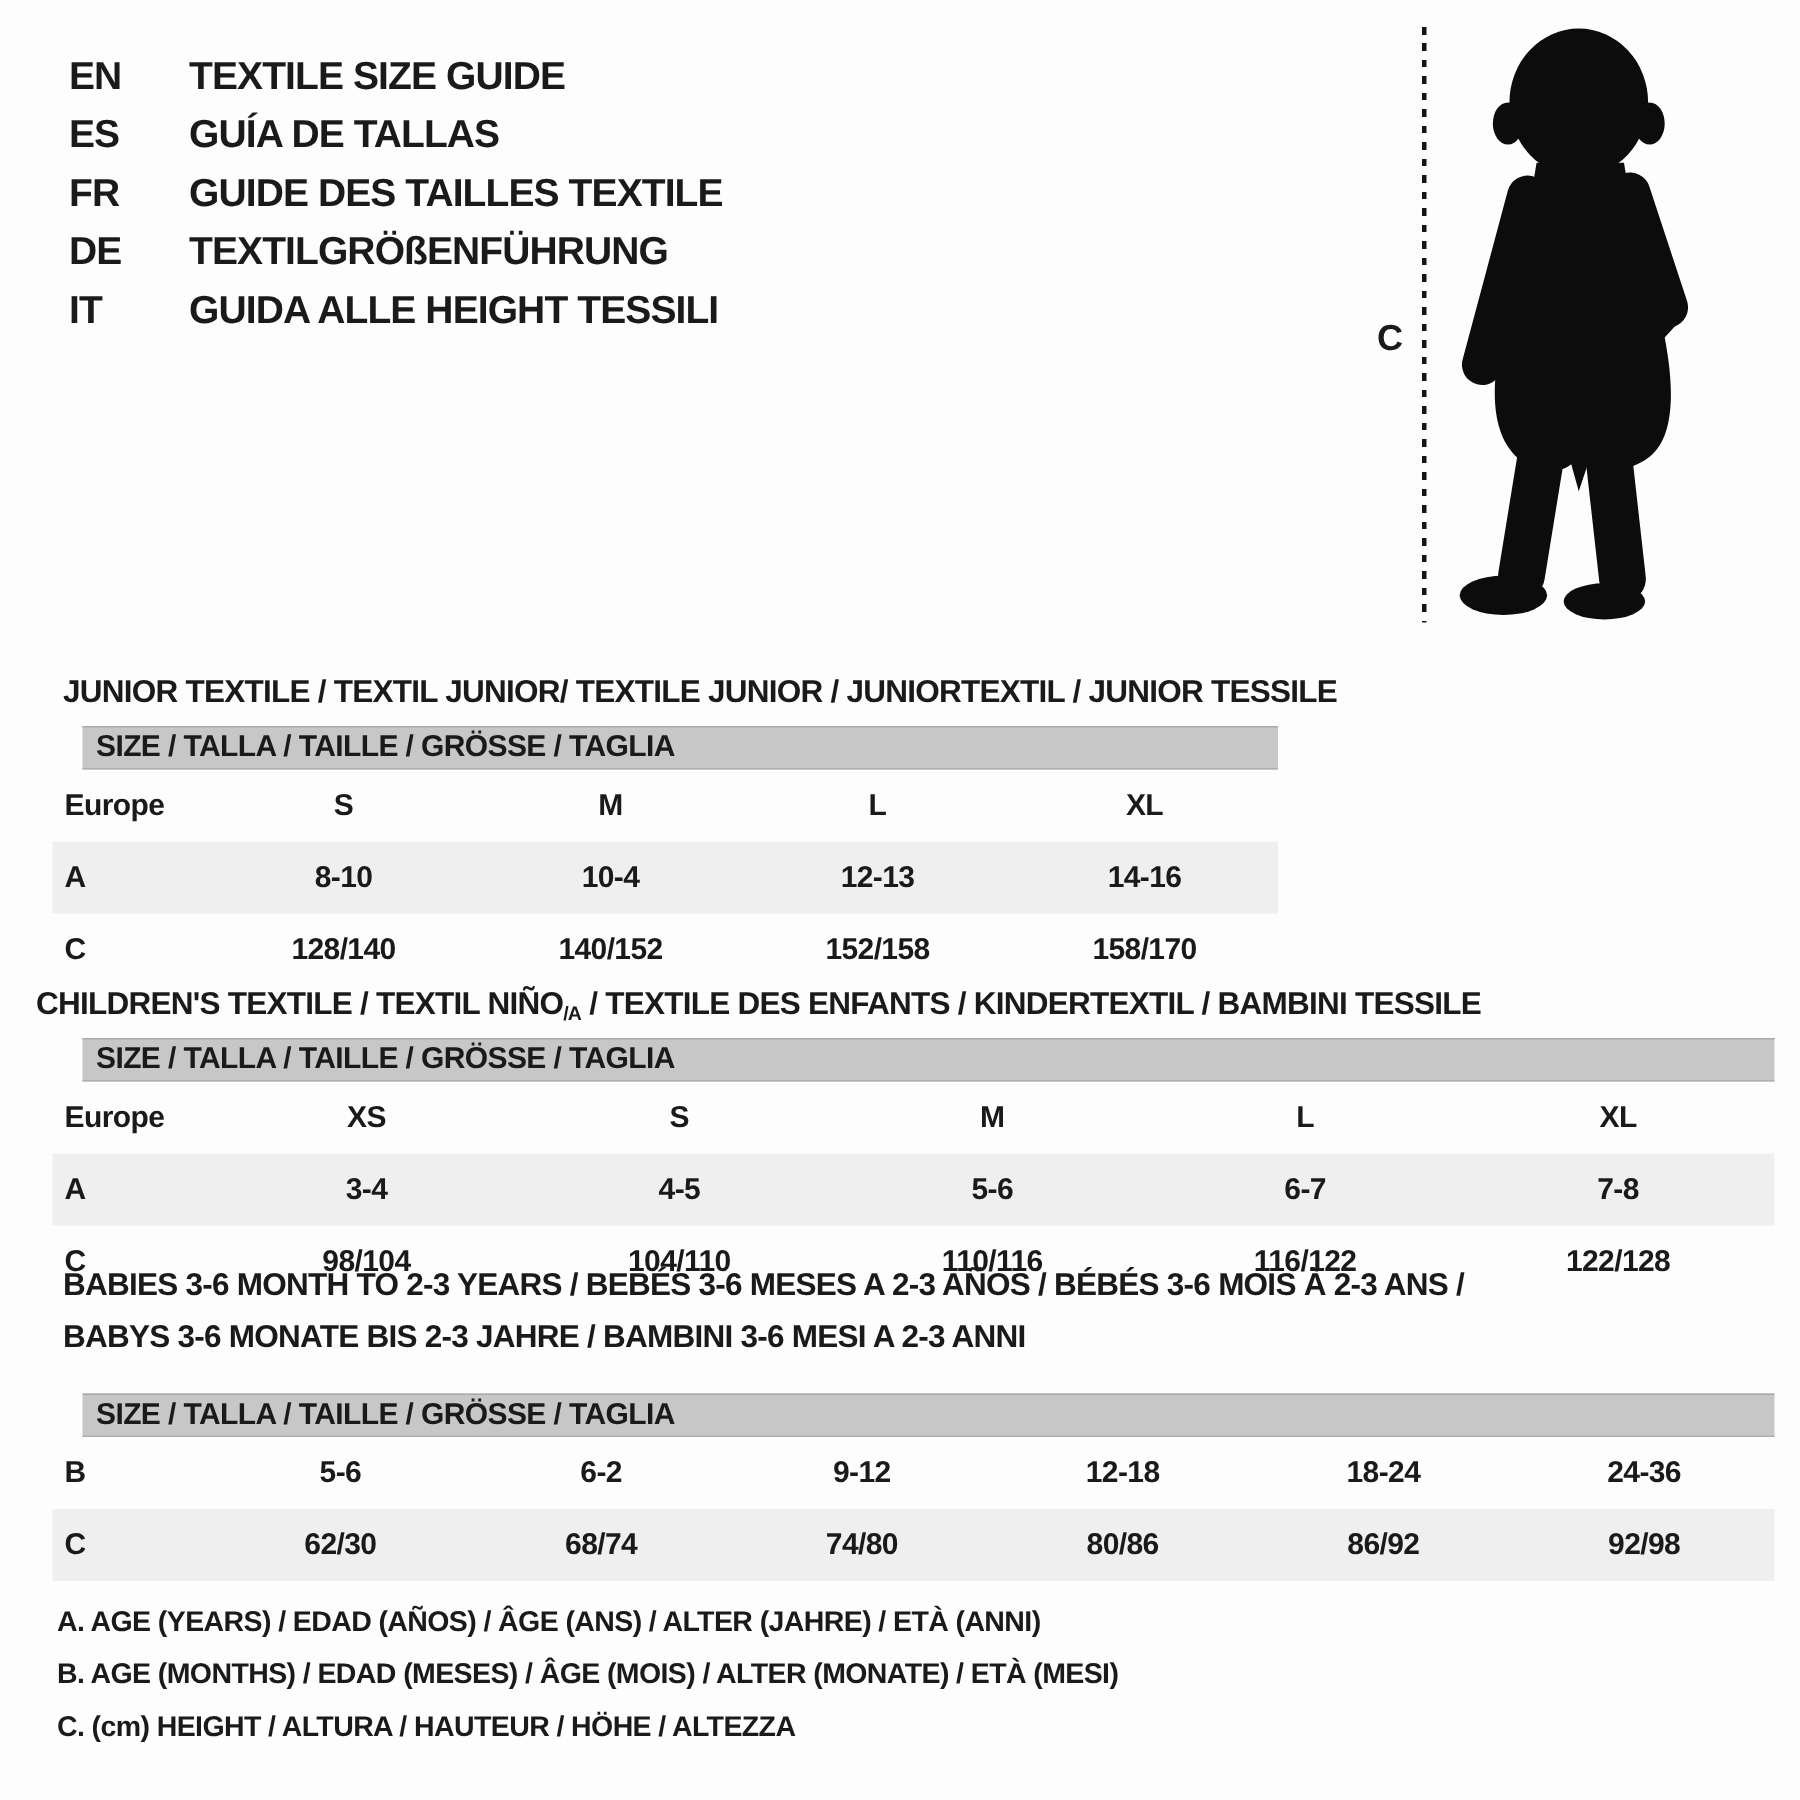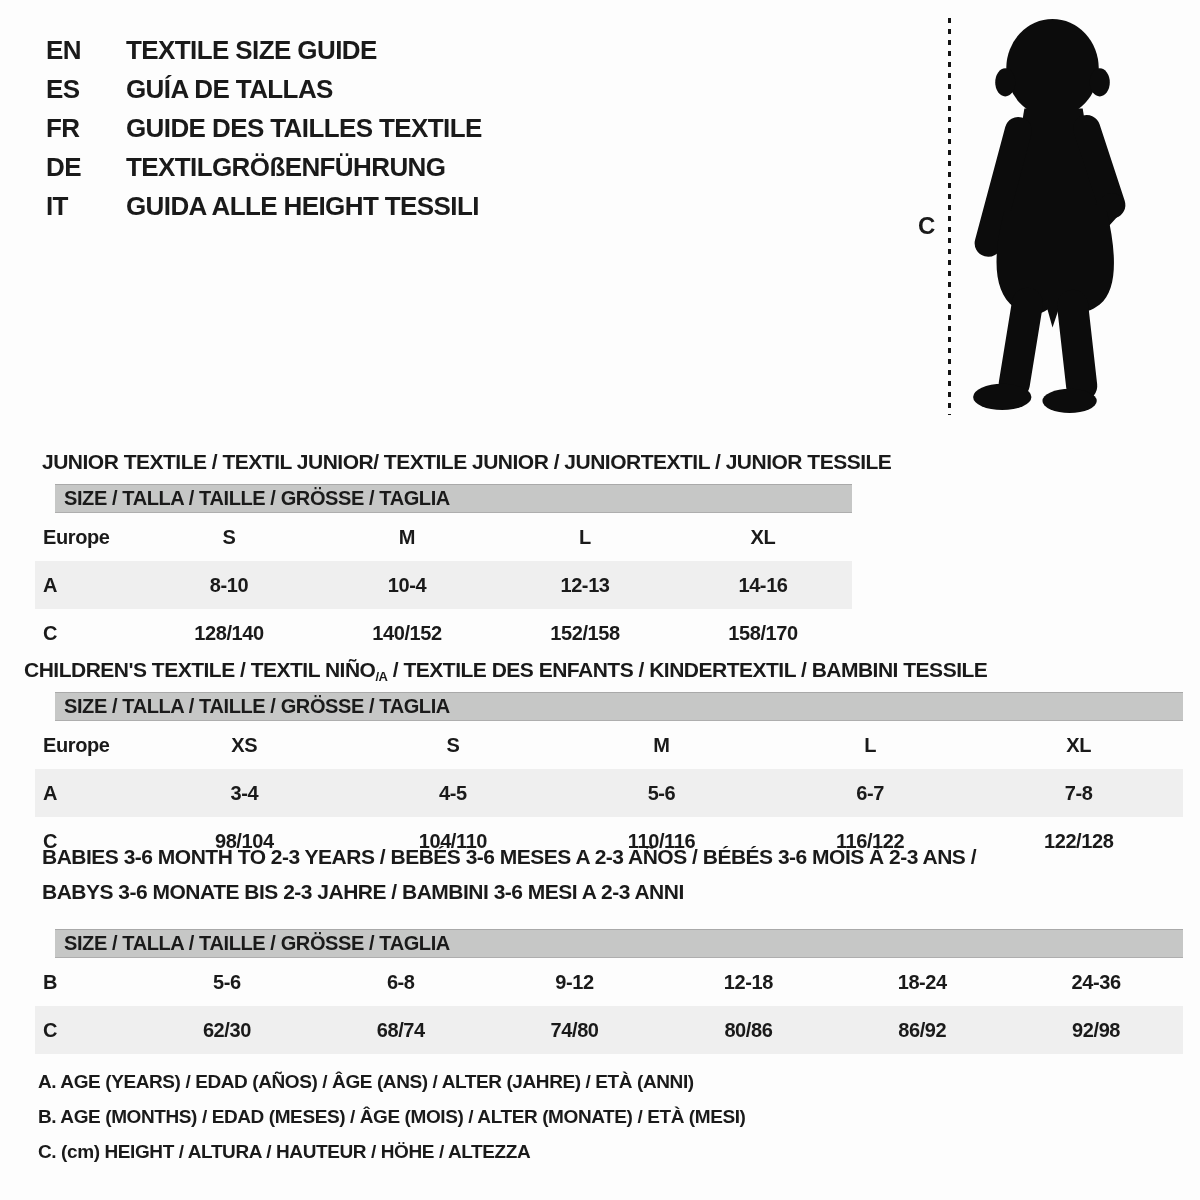--- a/index.html
+++ b/index.html
@@ -168,21 +168,21 @@
     </div>
   </div>
 
   <h2 class="sec-title two-line" style="left:42px;top:822px;"><span>BABIES 3-6 MONTH TO 2-3 YEARS / BEBÉS 3-6 MESES A 2-3 AÑOS / BÉBÉS 3-6 MOIS À 2-3 ANS /</span><br><span>BABYS 3-6 MONATE BIS 2-3 JAHRE / BAMBINI 3-6 MESI A 2-3 ANNI</span></h2>
 
   <div class="stable" style="left:35px;top:929px;width:1148px;">
     <div class="size-bar">SIZE / TALLA / TAILLE / GRÖSSE / TAGLIA</div>
     <div class="trow cols-6">
       <span class="cell label">B</span>
       <span class="cell">5-6</span>
-      <span class="cell">6-8</span>
+      <span class="cell">6-2</span>
       <span class="cell">9-12</span>
       <span class="cell">12-18</span>
       <span class="cell">18-24</span>
       <span class="cell">24-36</span>
     </div>
     <div class="trow cols-6 shaded">
       <span class="cell label">C</span>
       <span class="cell">62/30</span>
       <span class="cell">68/74</span>
       <span class="cell">74/80</span>

